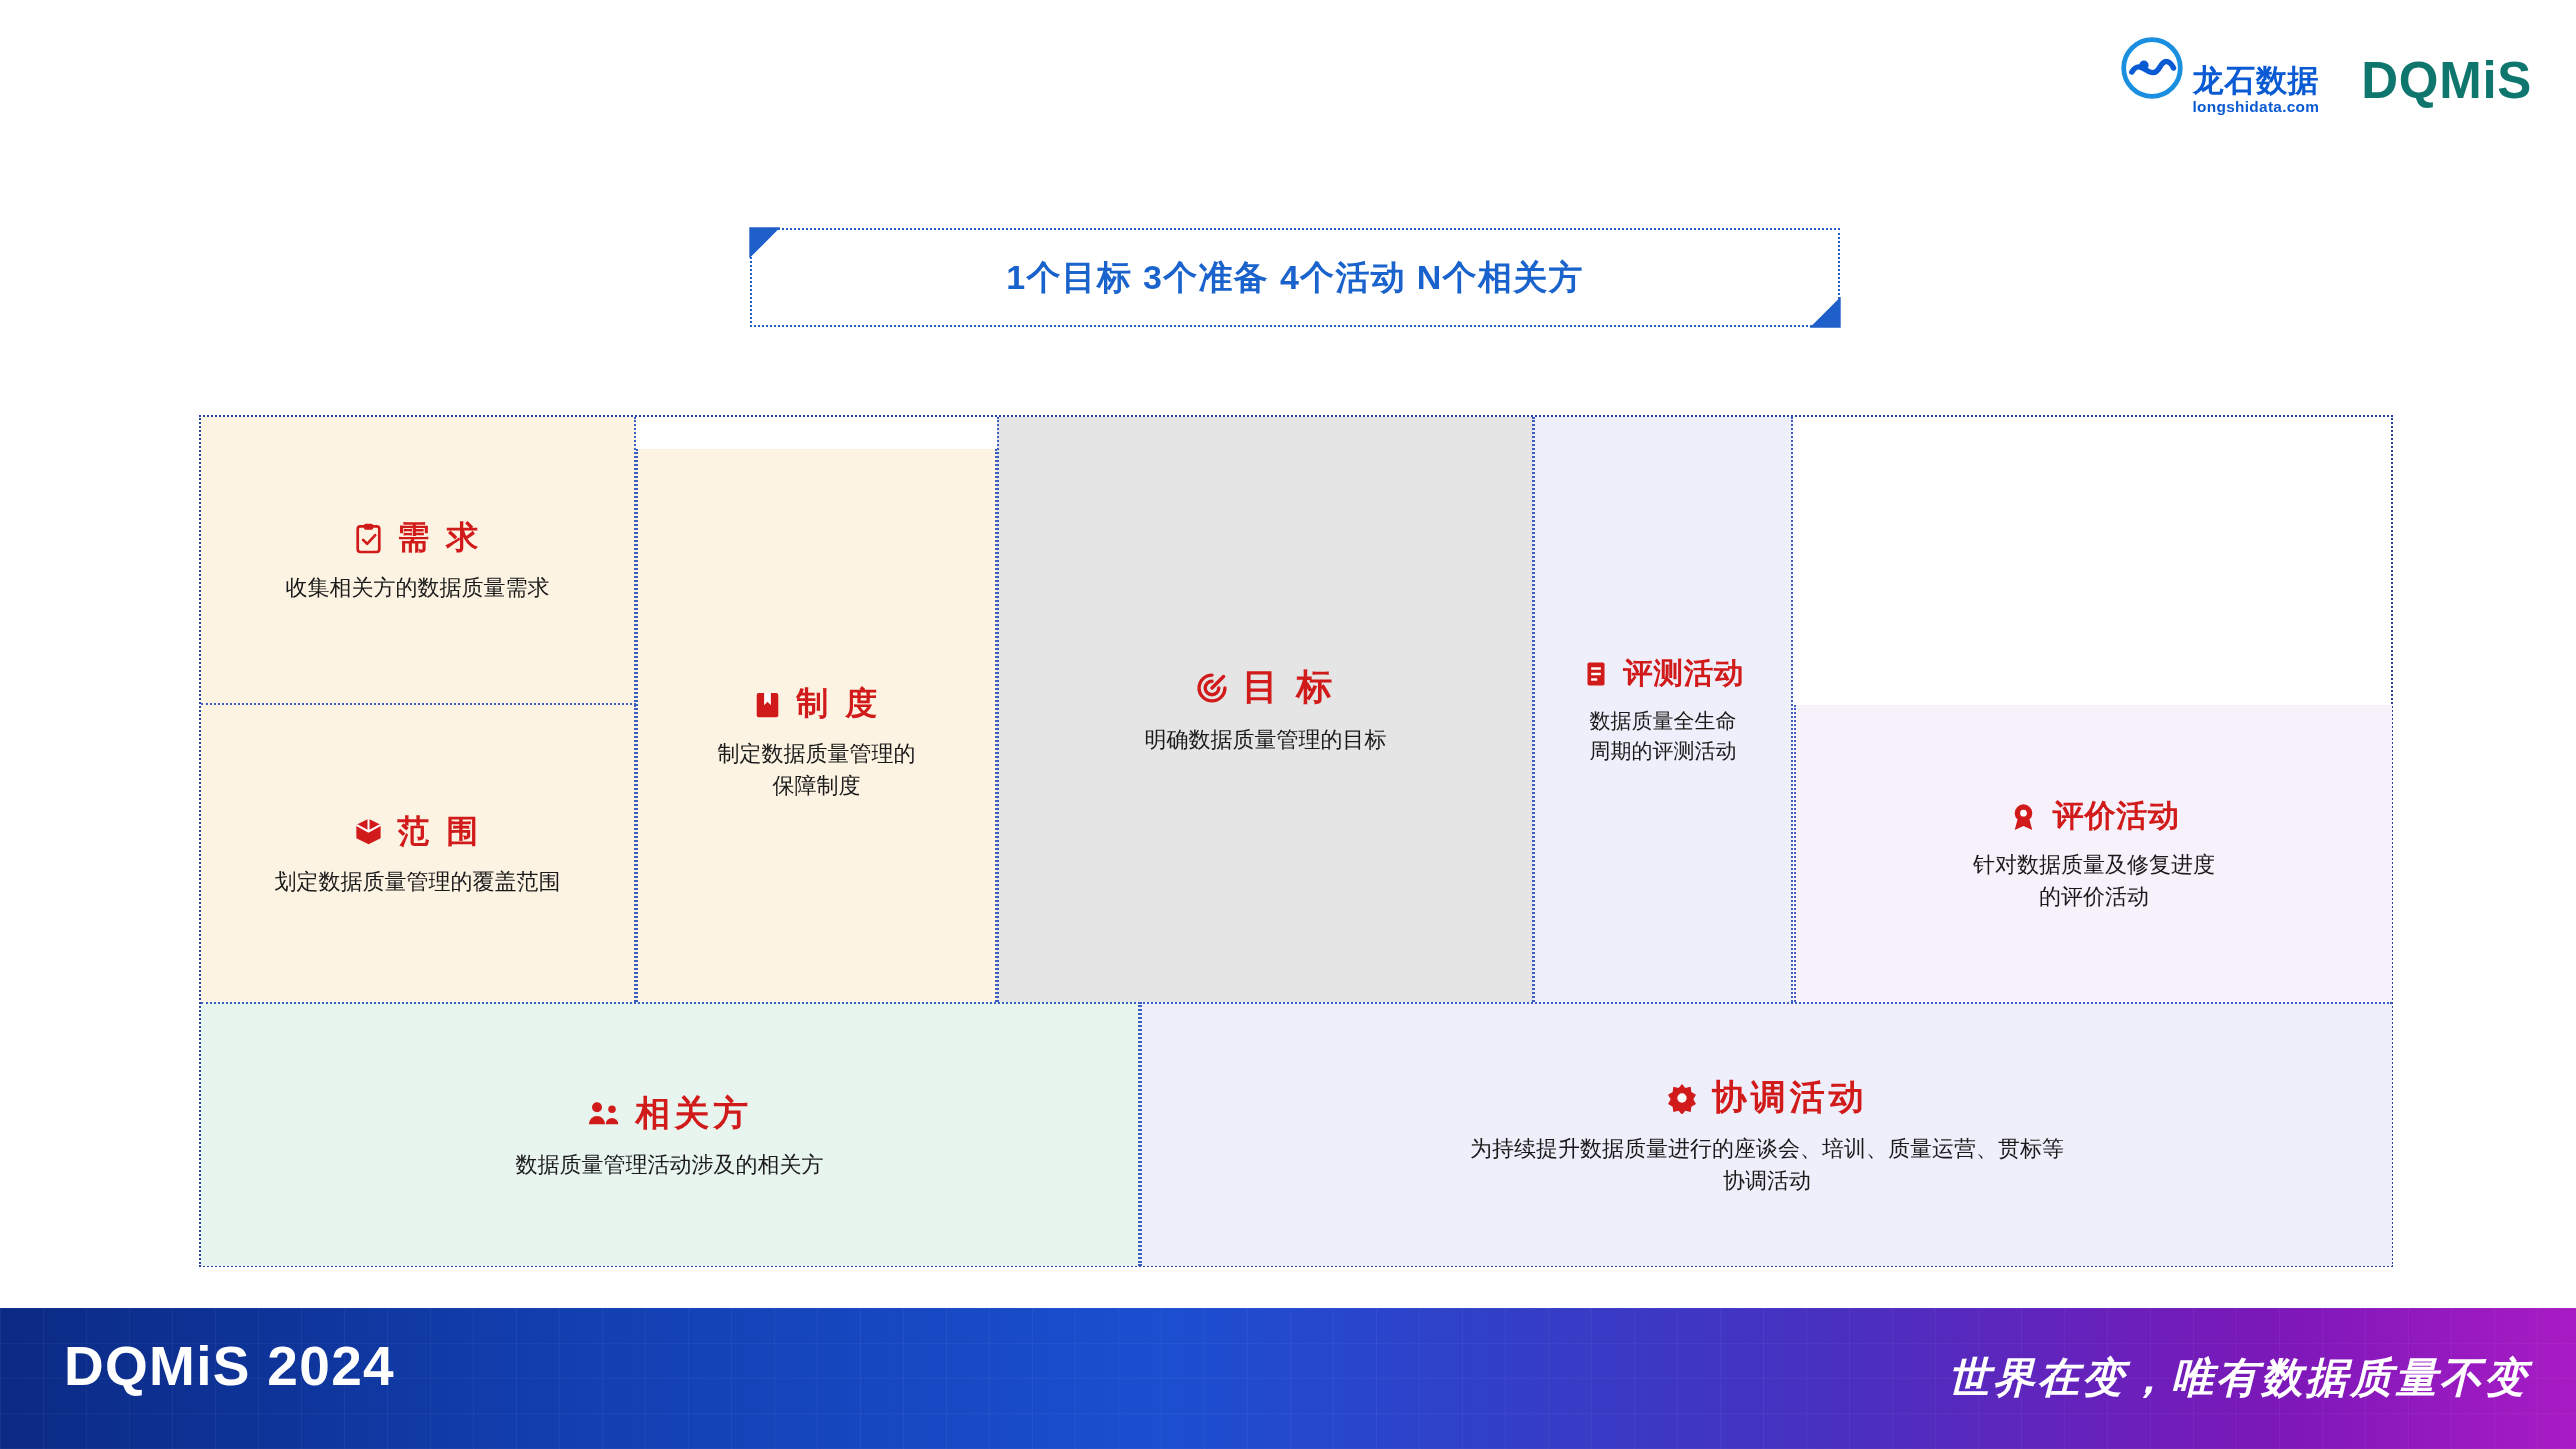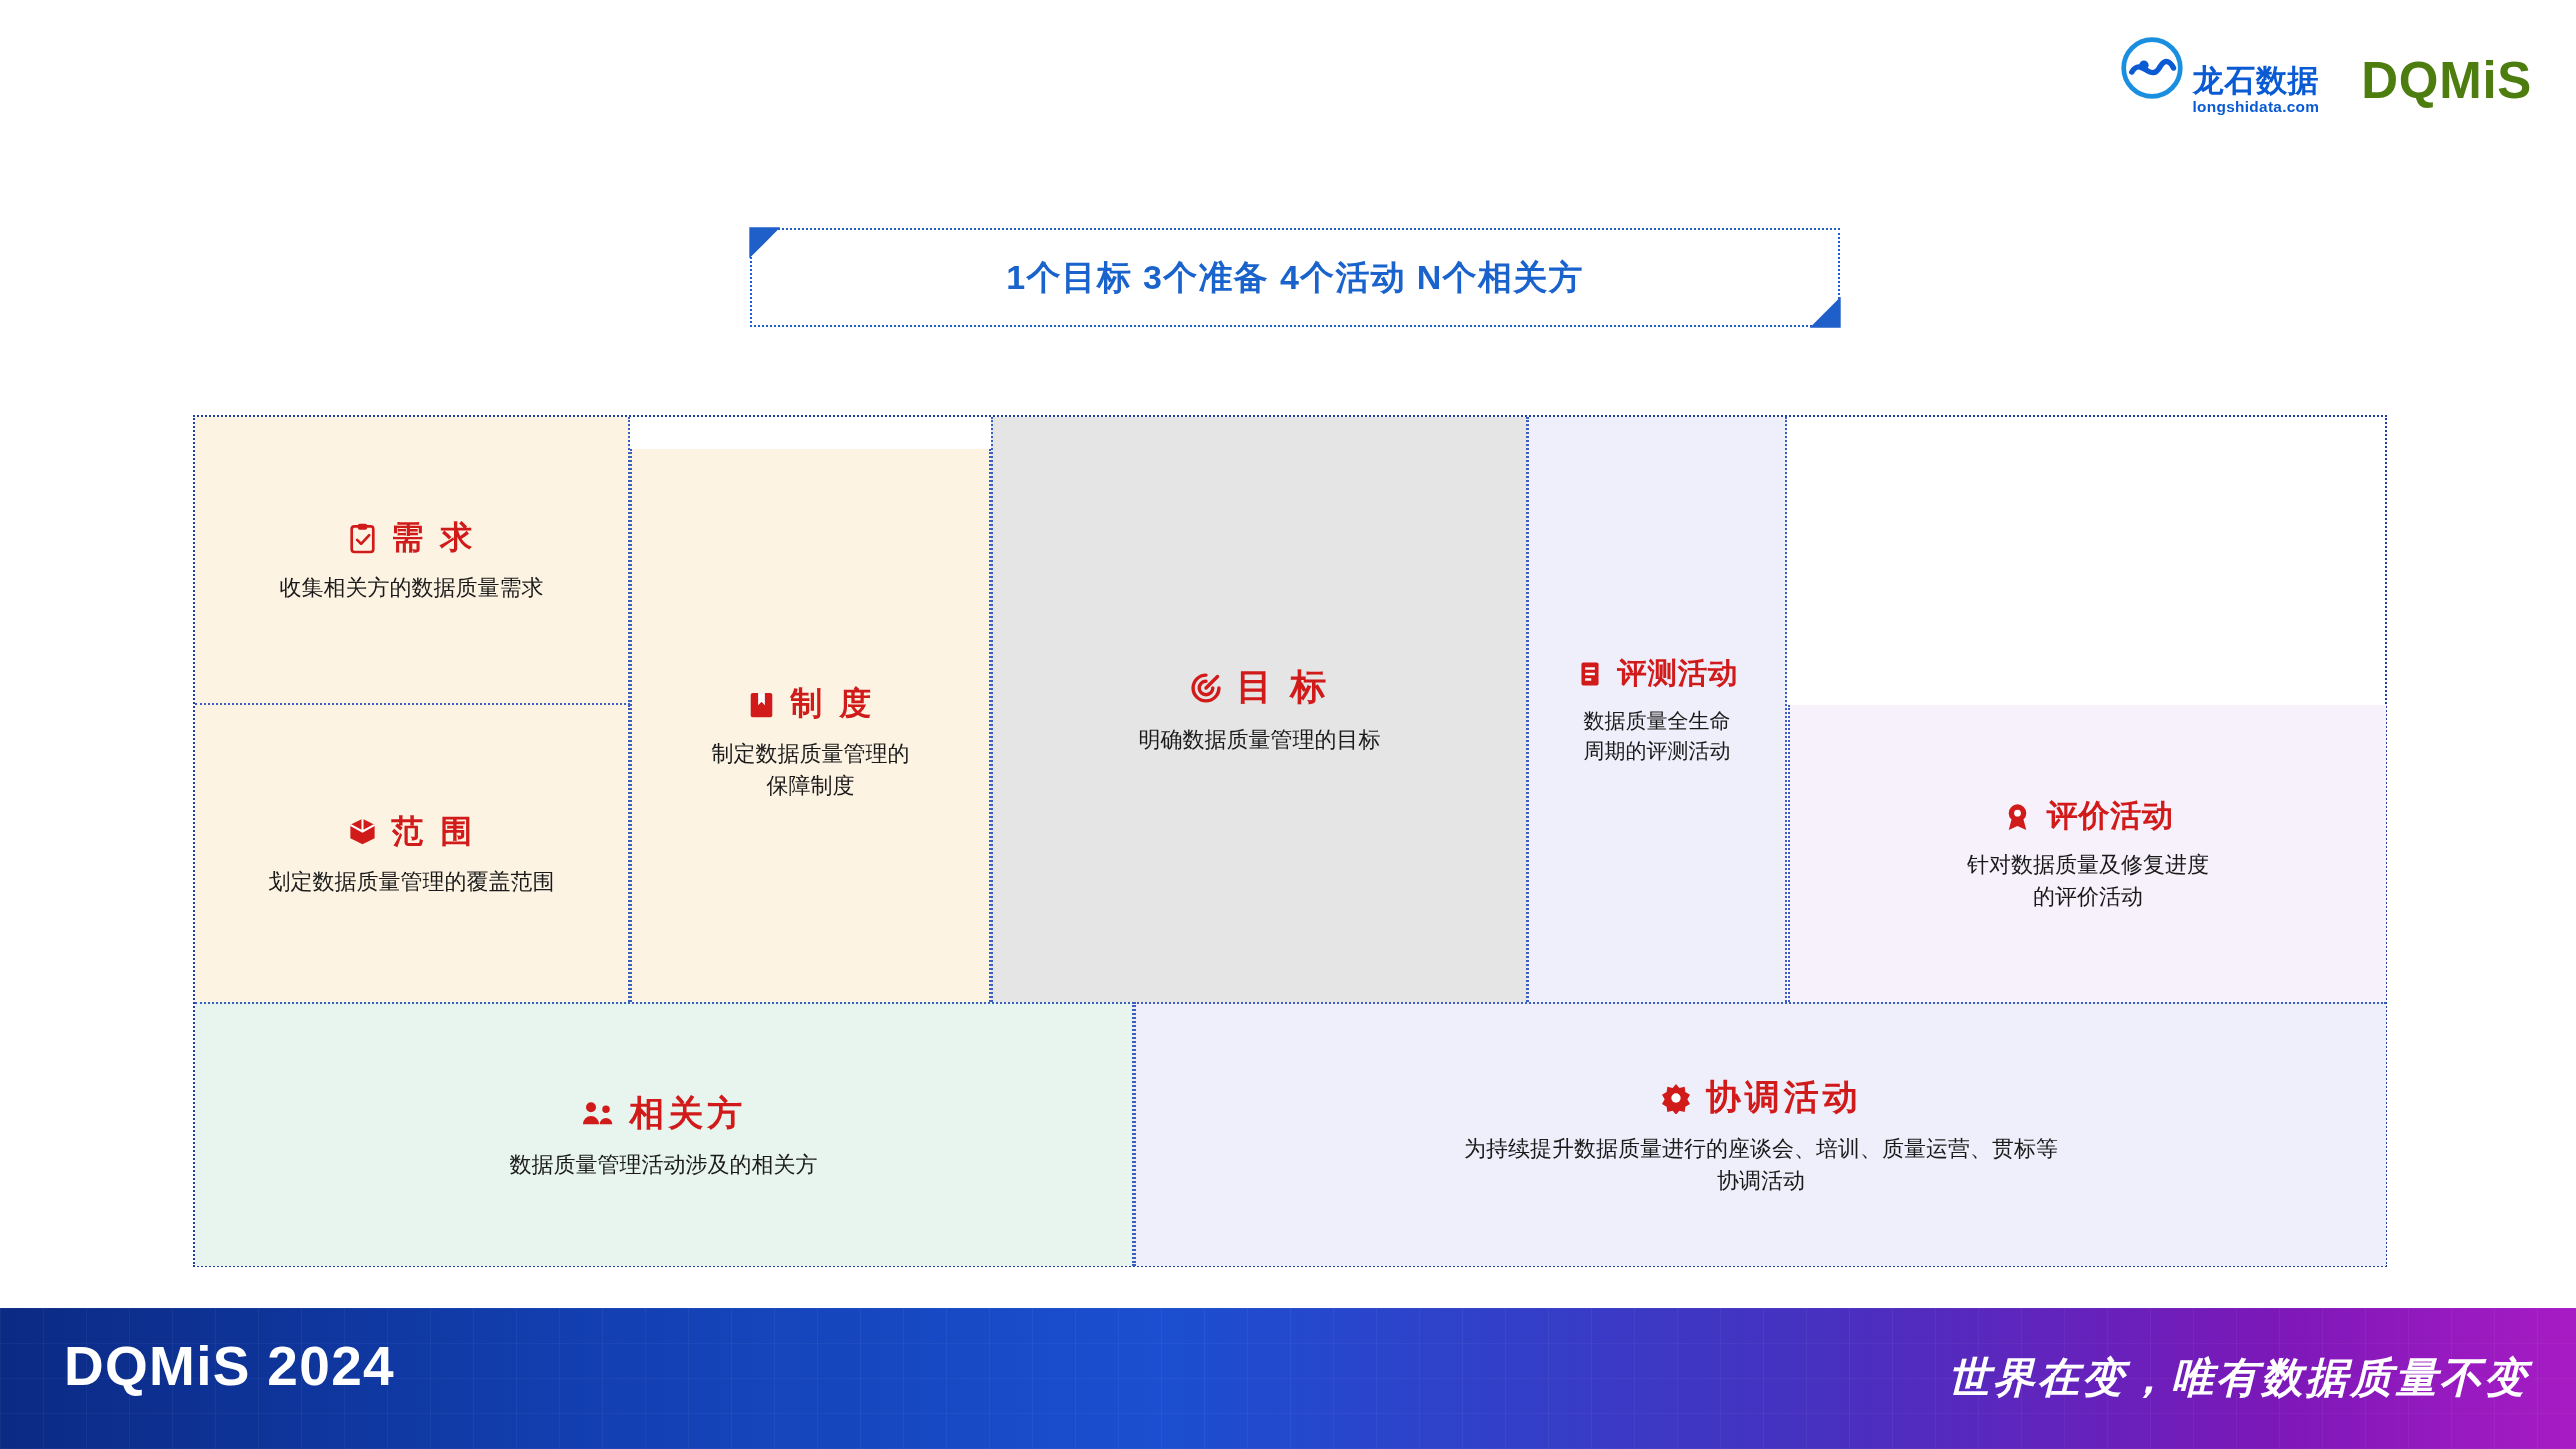--- a/index.html
+++ b/index.html
@@ -78,21 +78,21 @@
   .logo-ls-en {
     font-size: 15.4px;
     font-weight: 700;
     color: #0a5bd3;
     letter-spacing: 0.3px;
     line-height: 1.2;
   }
   .logo-dqmis {
     font-size: 51px;
     font-weight: 700;
-    color: #4d7c0f;
+    color: #0f766e;
     letter-spacing: 0.7px;
     line-height: 1;
     margin-top: 24px;
   }
 
   
   .banner {
     position: absolute;
     left: 750px;
     top: 228px;
@@ -115,21 +115,21 @@
     width: 31px;
     height: 31px;
     background: #1f5fc9;
   }
   .banner-corner.tl { left: -2.7px; top: -2.7px; clip-path: polygon(0 0, 100% 0, 0 100%); }
   .banner-corner.br { right: -2.7px; bottom: -2.7px; clip-path: polygon(100% 100%, 100% 0, 0 100%); }
 
   
   .diagram {
     position: absolute;
-    left: 193px;
+    left: 199px;
     top: 415px;
     width: 2194px;
     height: 852px;
     border: 2.7px dotted #1f3f9e;
     box-sizing: border-box;
   }
   .cell {
     position: absolute;
     border: 2px dotted #3a5fc0;
     box-sizing: border-box;

